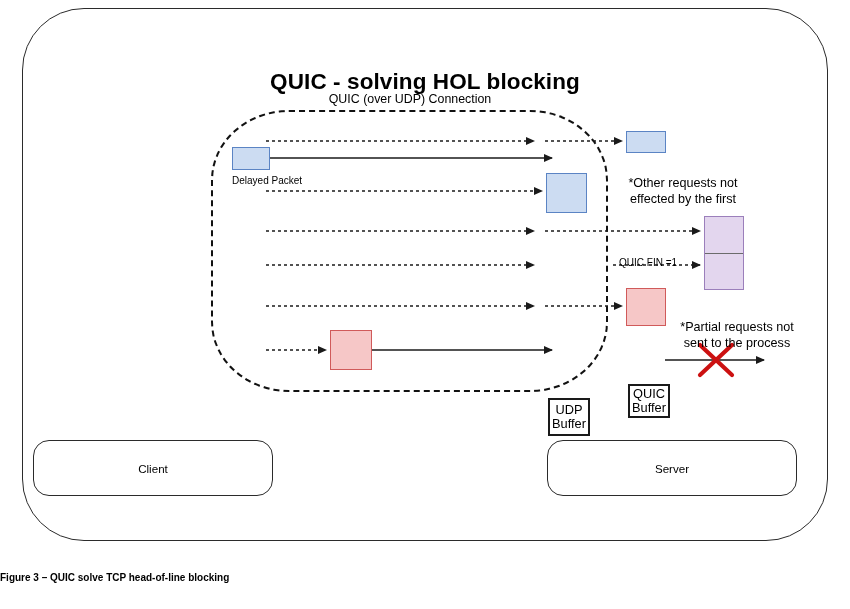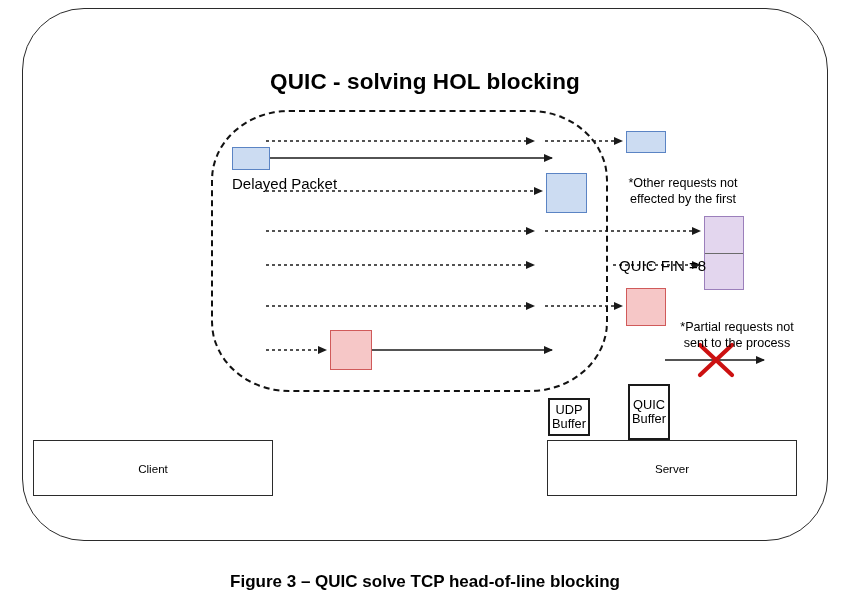--- a/index.html
+++ b/index.html
@@ -30,46 +30,47 @@
 
   
   .pkt{position:absolute;box-sizing:border-box;}
   .pkt.blue{background:#ccdcf2;border:1px solid #5b84c4;}
   .pkt.red{background:#f6c7c7;border:1px solid #d05a5a;}
   .pkt.purple{background:#e3d6ee;border:1px solid #9b7fbb;}
   .pkt.purple .divider{position:absolute;left:0;right:0;top:50%;height:1px;background:#6b6b6b;}
 
   
   .note{position:absolute;font-size:12.6px;line-height:15.5px;text-align:center;}
-  .label-plain{position:absolute;font-size:15px;}
+  .label-plain{position:absolute;font-size:10px;}
 
   
   .boxlabel{position:absolute;box-sizing:border-box;background:#fff;
        border:2.2px solid #1a1a1a;display:flex;align-items:center;justify-content:center;
        font-size:12.8px;line-height:14.5px;text-align:center;}
   .boxlabel.two-line{flex-direction:column;}
 
   
   .endpoint{position:absolute;box-sizing:border-box;background:#fff;
-       border:1.5px solid #2b2b2b;border-radius:0;
+       border:1.5px solid #2b2b2b;border-radius:16px;
        display:flex;align-items:center;justify-content:center;font-size:11.6px;}
 
   
-  .caption{position:absolute;left:0;top:572px;width:850px;text-align:center;
-       font-size:17px;font-weight:bold;}
+  .caption{position:absolute;left:0;top:572px;width:850px;text-align:left;
+       font-size:10px;font-weight:bold;}
 </style>
 </head>
 <body>
 
 <div id="stage">
 
   <div class="outer-frame"></div>
 
   <div class="diagram-title">QUIC - solving HOL blocking</div>
 
+  <div class="conn-label">QUIC (over UDP) Connection</div>
 
   <div class="quic-envelope"></div>
 
   <svg class="overlay" viewBox="0 0 850 609">
     <defs>
       <marker id="ah" markerWidth="9" markerHeight="9" refX="8" refY="4.5" orient="auto" markerUnits="userSpaceOnUse">
         <path d="M0,0.6 L9,4.5 L0,8.4 z" fill="#1a1a1a"></path>
       </marker>
     </defs>
 
@@ -114,38 +115,38 @@
   <div class="pkt blue" style="left:626px;top:131px;width:40px;height:22px;"></div>
   <div class="pkt blue" style="left:546px;top:173px;width:41px;height:40px;"></div>
   <div class="pkt purple" style="left:704px;top:216px;width:40px;height:74px;">
     <div class="divider"></div>
   </div>
   <div class="pkt red" style="left:626px;top:288px;width:40px;height:38px;"></div>
   <div class="pkt red" style="left:330px;top:330px;width:42px;height:40px;"></div>
 
   <div class="label-plain" style="left:232px;top:175px;">Delayed Packet</div>
 
-  <div class="label-plain" style="left:619px;top:257px;">QUIC FIN =8</div>
+  <div class="label-plain" style="left:619px;top:257px;">QUIC FIN =1</div>
 
   <div class="note" style="left:613px;top:176px;width:140px;">
     <div>*Other requests not</div>
     <div>effected by the first</div>
   </div>
 
   <div class="note" style="left:662px;top:320px;width:150px;">
     <div>*Partial requests not</div>
     <div>sent to the process</div>
   </div>
 
   <div class="boxlabel two-line" style="left:548px;top:398px;width:42px;height:38px;">
     <span>UDP</span>
     <span>Buffer</span>
   </div>
 
-  <div class="boxlabel two-line" style="left:628px;top:384px;width:42px;height:56px;z-index:3;">
+  <div class="boxlabel two-line" style="left:628px;top:384px;width:42px;height:34px;z-index:3;">
     <span>QUIC</span>
     <span>Buffer</span>
   </div>
 
 
   <div class="endpoint" style="left:33px;top:440px;width:240px;height:56px;">
     <span>Client</span>
   </div>
 
   <div class="endpoint" style="left:547px;top:440px;width:250px;height:56px;">

